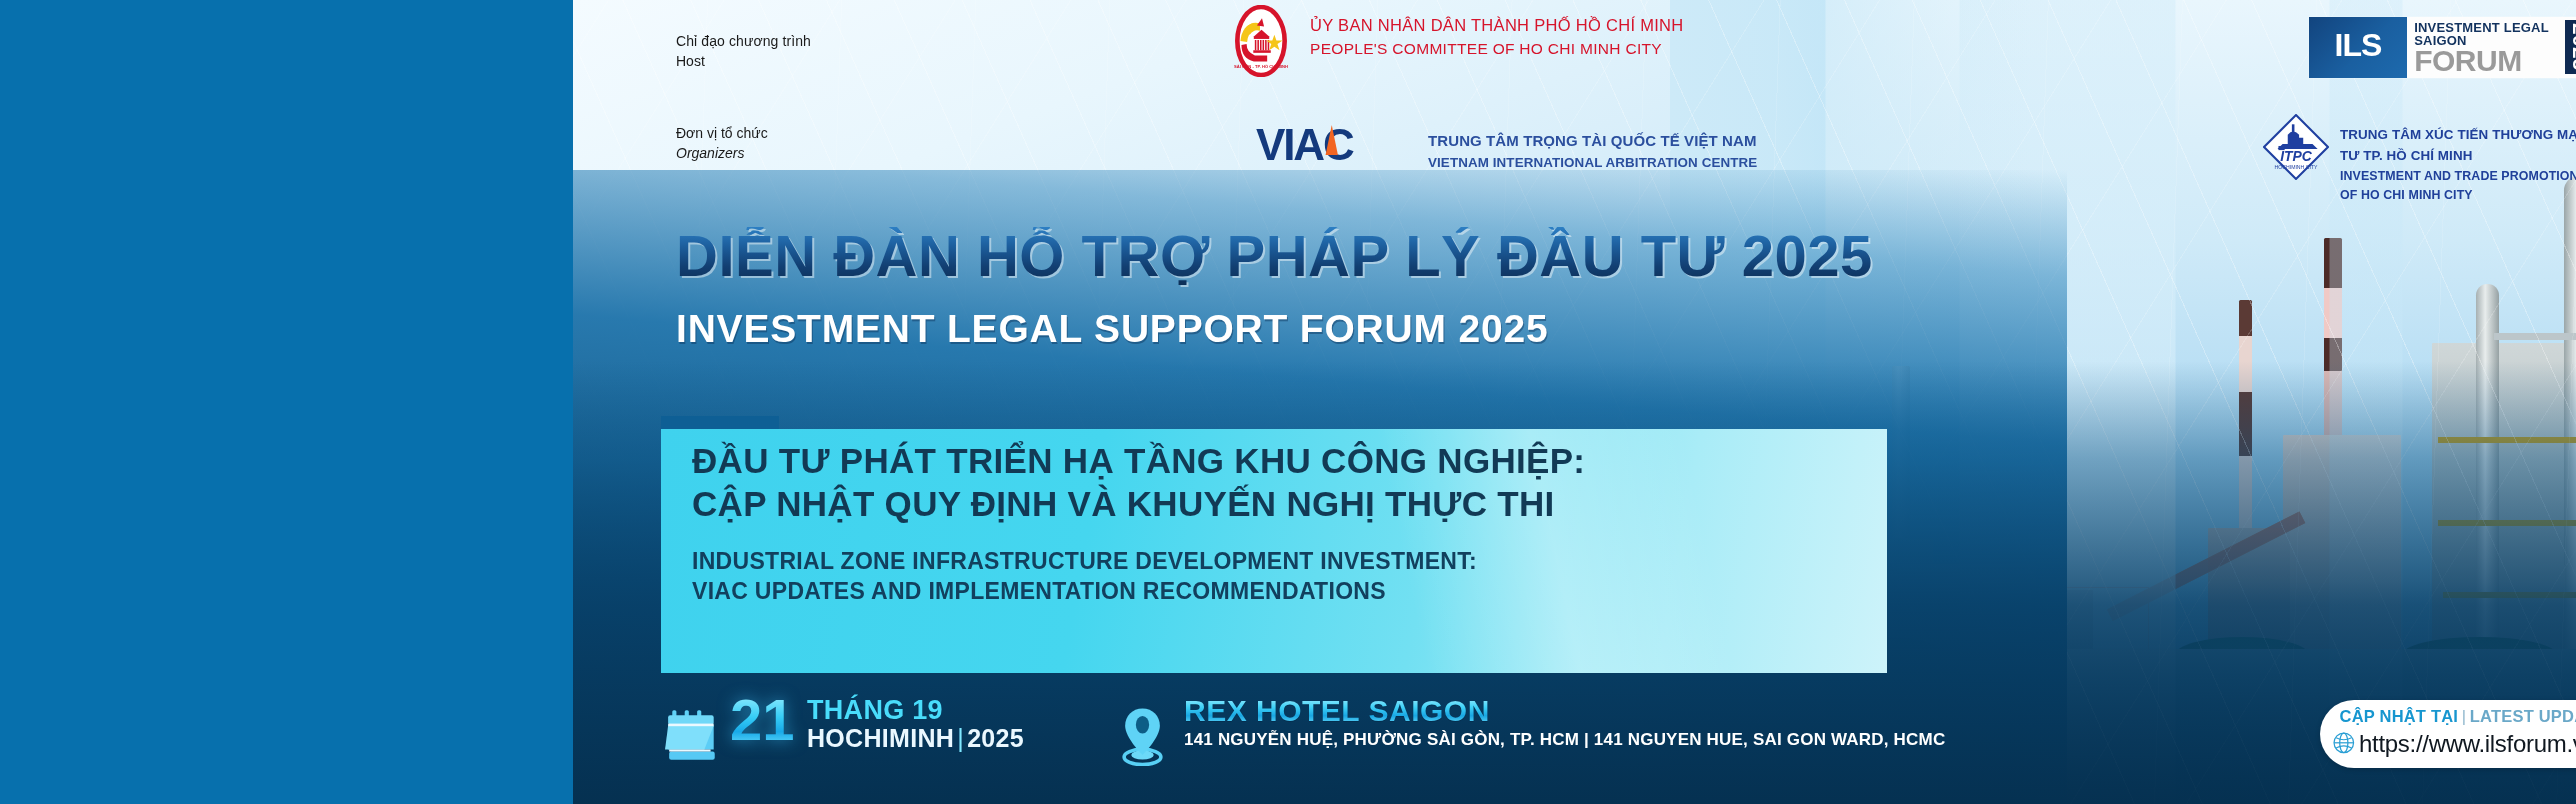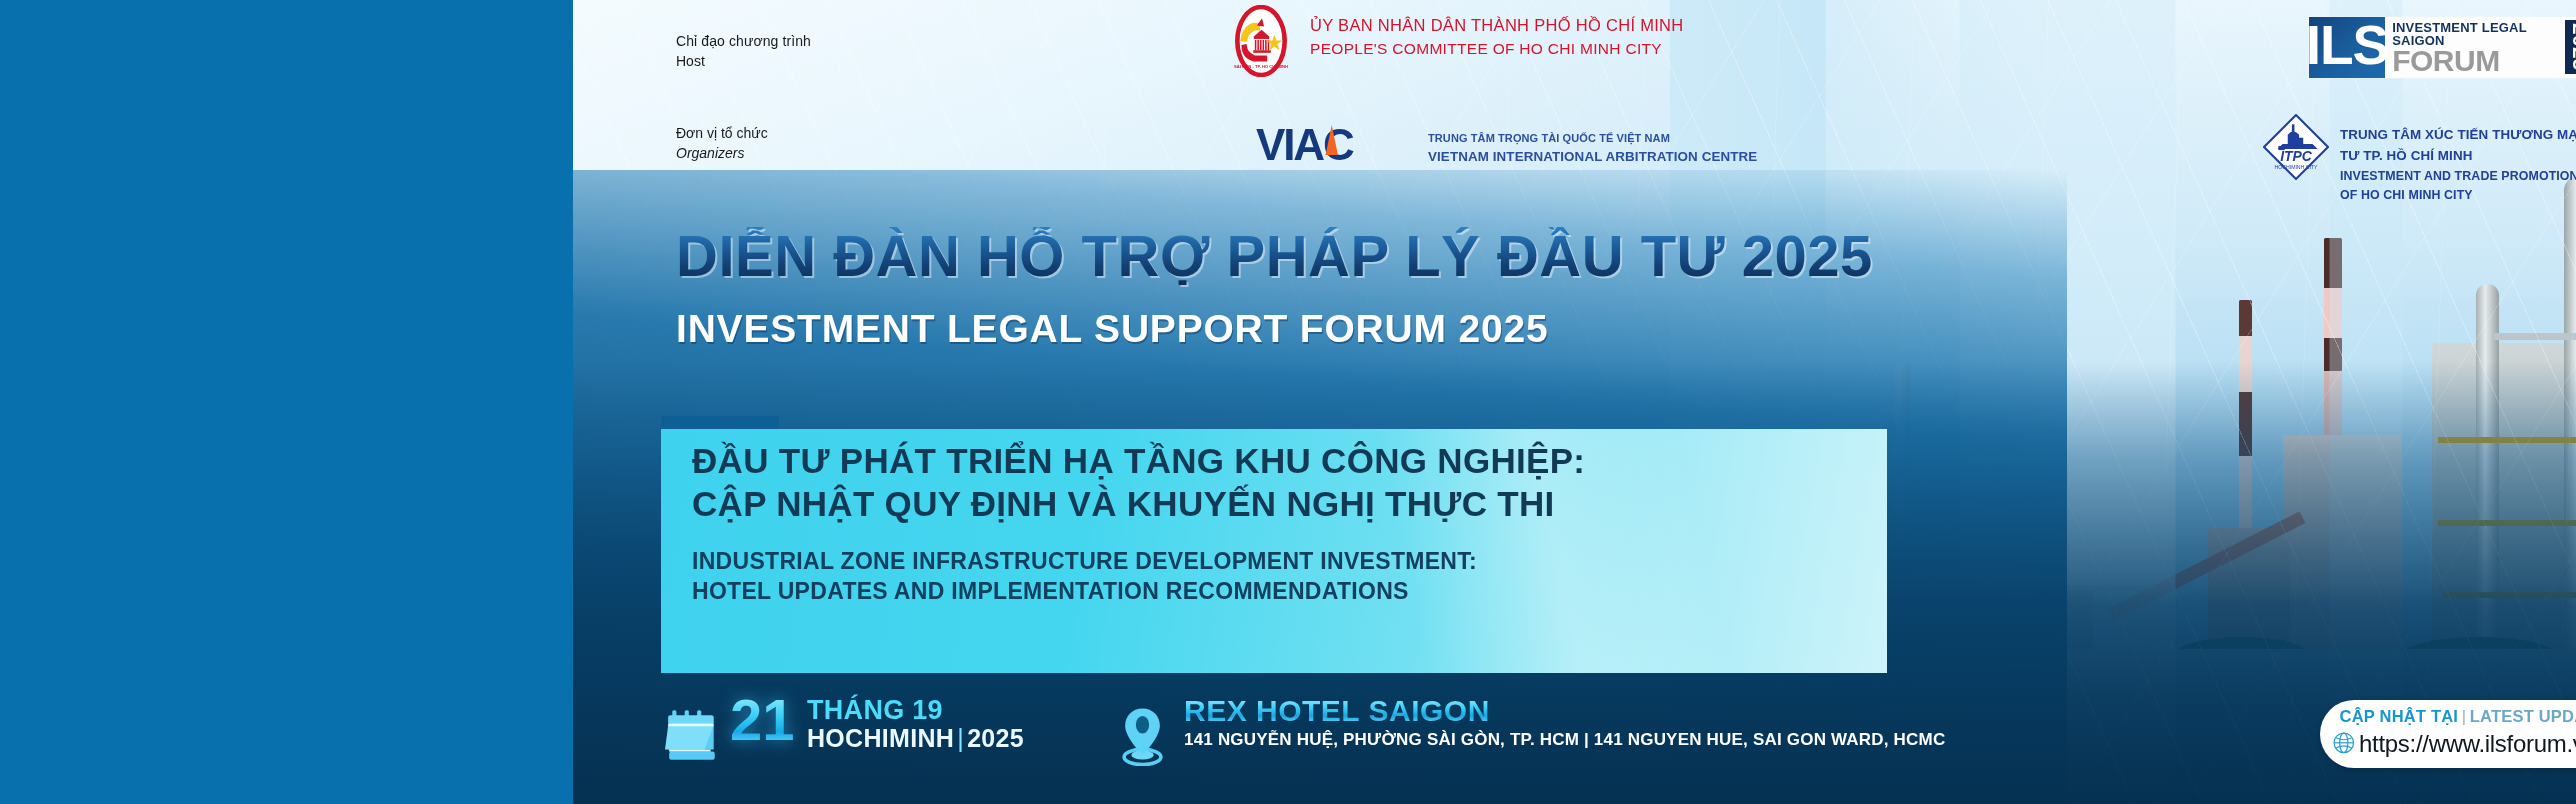--- a/index.html
+++ b/index.html
@@ -71,38 +71,38 @@
   .host-label .en { font-size:14px; color:#1a1a1a; }
 
   .pc-logo { position:absolute; left:652px; top:5.2px; width:72px; height:72px; }
   .pc-text { position:absolute; left:737px; top:14.4px; color:#d6142b;
              font-weight:normal; letter-spacing:0.3px; line-height:1.45; }
   .pc-text .l1 { font-size:16.5px; }
   .pc-text .l2 { font-size:15.5px; }
 
   .ils { position:absolute; left:1736px; top:16.5px; width:289px; height:61px;
          background:#fdfdfd; display:flex; align-items:stretch; box-shadow:0 0 0 0.5px rgba(255,255,255,.4); }
-  .ils .mark { width:76px; background:linear-gradient(135deg,#12447e 0%,#1a5fa0 55%,#1d6aae 100%);
-               color:#fff; font-size:55px; font-weight:bold; letter-spacing:-1px;
+  .ils .mark { width:98px; background:linear-gradient(135deg,#12447e 0%,#1a5fa0 55%,#1d6aae 100%);
+               color:#fff; font-size:32px; font-weight:bold; letter-spacing:-1px;
                display:flex; align-items:center; justify-content:center; line-height:1; padding-bottom:3.1px;}
   .ils .words { flex:1; padding:4.1px 5.2px 2.1px 7.2px; }
   .ils .words .top { font-size:13px; font-weight:bold; color:#12325e; letter-spacing:0.2px; line-height:1; }
   .ils .words .bot { font-size:30px; font-weight:bold; color:#9a9a9a; letter-spacing:-0.5px; line-height:.92; }
   .ils .yr { width:30px; background:#0f2a52; color:#fff; font-weight:bold; font-size:20.6px;
              display:flex; align-items:center; justify-content:center;
              writing-mode:vertical-rl; letter-spacing:0.5px; margin:3.1px 3.1px 3.1px 0; }
 
   .org-label { position:absolute; left:103px; top:123px; line-height:1.45; }
   .org-label .vn { font-size:14px; color:#1a1a1a; }
   .org-label .en { font-size:14px; color:#1a1a1a; font-style:italic; }
 
   .viac { position:absolute; left:683px; top:124px; }
   .viac .mark { font-size:44px; font-weight:bold; color:#143a7d; letter-spacing:-2.1px; line-height:.95; font-family:"Liberation Sans",sans-serif;}
   .viac-text { position:absolute; left:855px; top:130px; color:#2b4f9e; line-height:1.5; }
-  .viac-text .l1 { font-size:11px; font-weight:bold; letter-spacing:0.1px; }
+  .viac-text .l1 { font-size:15px; font-weight:bold; letter-spacing:0.1px; }
   .viac-text .l2 { font-size:13.4px; font-weight:bold; letter-spacing:0.1px; }
 
   .itpc-logo { position:absolute; left:1690px; top:114px; width:66px; height:66px; }
   .itpc-text { position:absolute; left:1767px; top:125px; color:#20409a; line-height:1.55; }
   .itpc-text .l1 { font-size:13.4px; font-weight:bold; letter-spacing:0.1px; }
   .itpc-text .l2 { font-size:12.4px; font-weight:bold; letter-spacing:0.1px; }
 
   
   .title-vn { position:absolute; left:103px; top:227px; font-size:58px; font-weight:bold;
     letter-spacing:0.5px; line-height:1; white-space:nowrap;
@@ -276,21 +276,21 @@
 
     <div class="accentbar"></div>
     <div class="themebox">
       <div class="sheen"></div>
       <div class="theme-vn">
         <div>ĐẦU TƯ PHÁT TRIỂN HẠ TẦNG KHU CÔNG NGHIỆP:</div>
         <div>CẬP NHẬT QUY ĐỊNH VÀ KHUYẾN NGHỊ THỰC THI</div>
       </div>
       <div class="theme-en">
         <div>INDUSTRIAL ZONE INFRASTRUCTURE DEVELOPMENT INVESTMENT:</div>
-        <div>HOTEL UPDATES AND IMPLEMENTATION RECOMMENDATIONS</div>
+        <div>VIAC UPDATES AND IMPLEMENTATION RECOMMENDATIONS</div>
       </div>
     </div>
 
     <svg class="cal-icon" viewBox="0 0 110 112">
       <rect x="14" y="8" width="8" height="16" rx="3" fill="#5fd2f7"></rect>
       <rect x="38" y="8" width="8" height="16" rx="3" fill="#5fd2f7"></rect>
       <rect x="62" y="8" width="8" height="16" rx="3" fill="#5fd2f7"></rect>
       <rect x="6" y="18" width="88" height="18" rx="4" fill="#6fd8f8"></rect>
       <rect x="6" y="38" width="88" height="46" fill="#5ccdf6"></rect>
       <path d="M6 38 L94 38 L76 84 L0 84 Z" fill="#7fdffb"></path>

